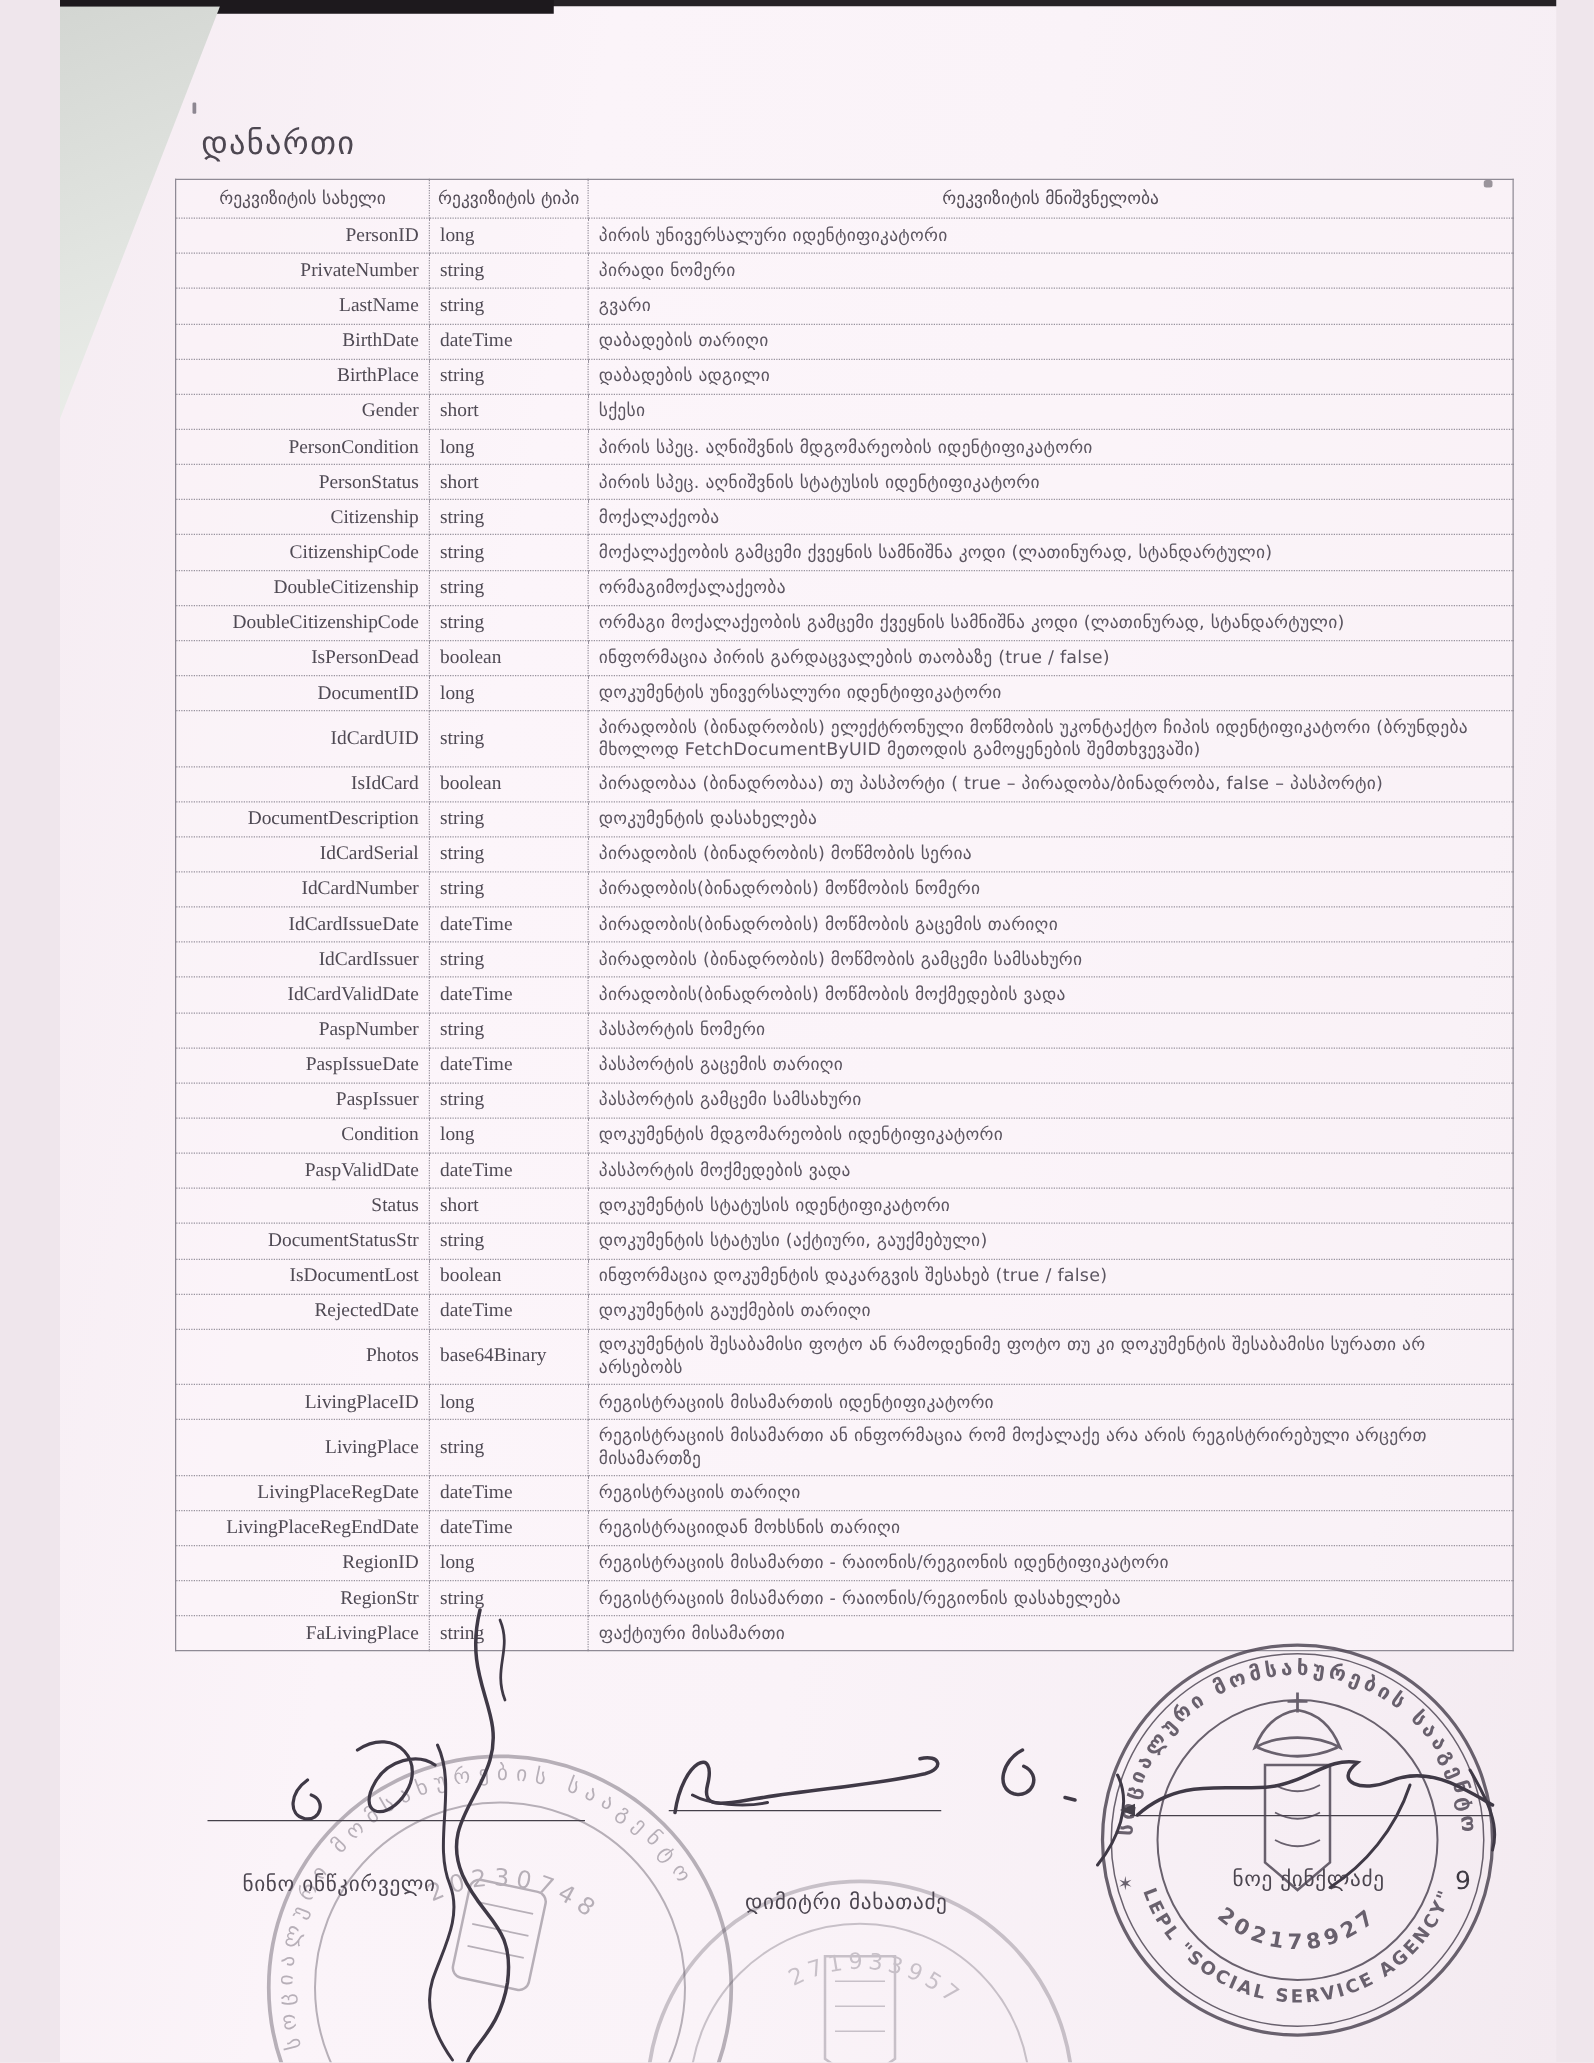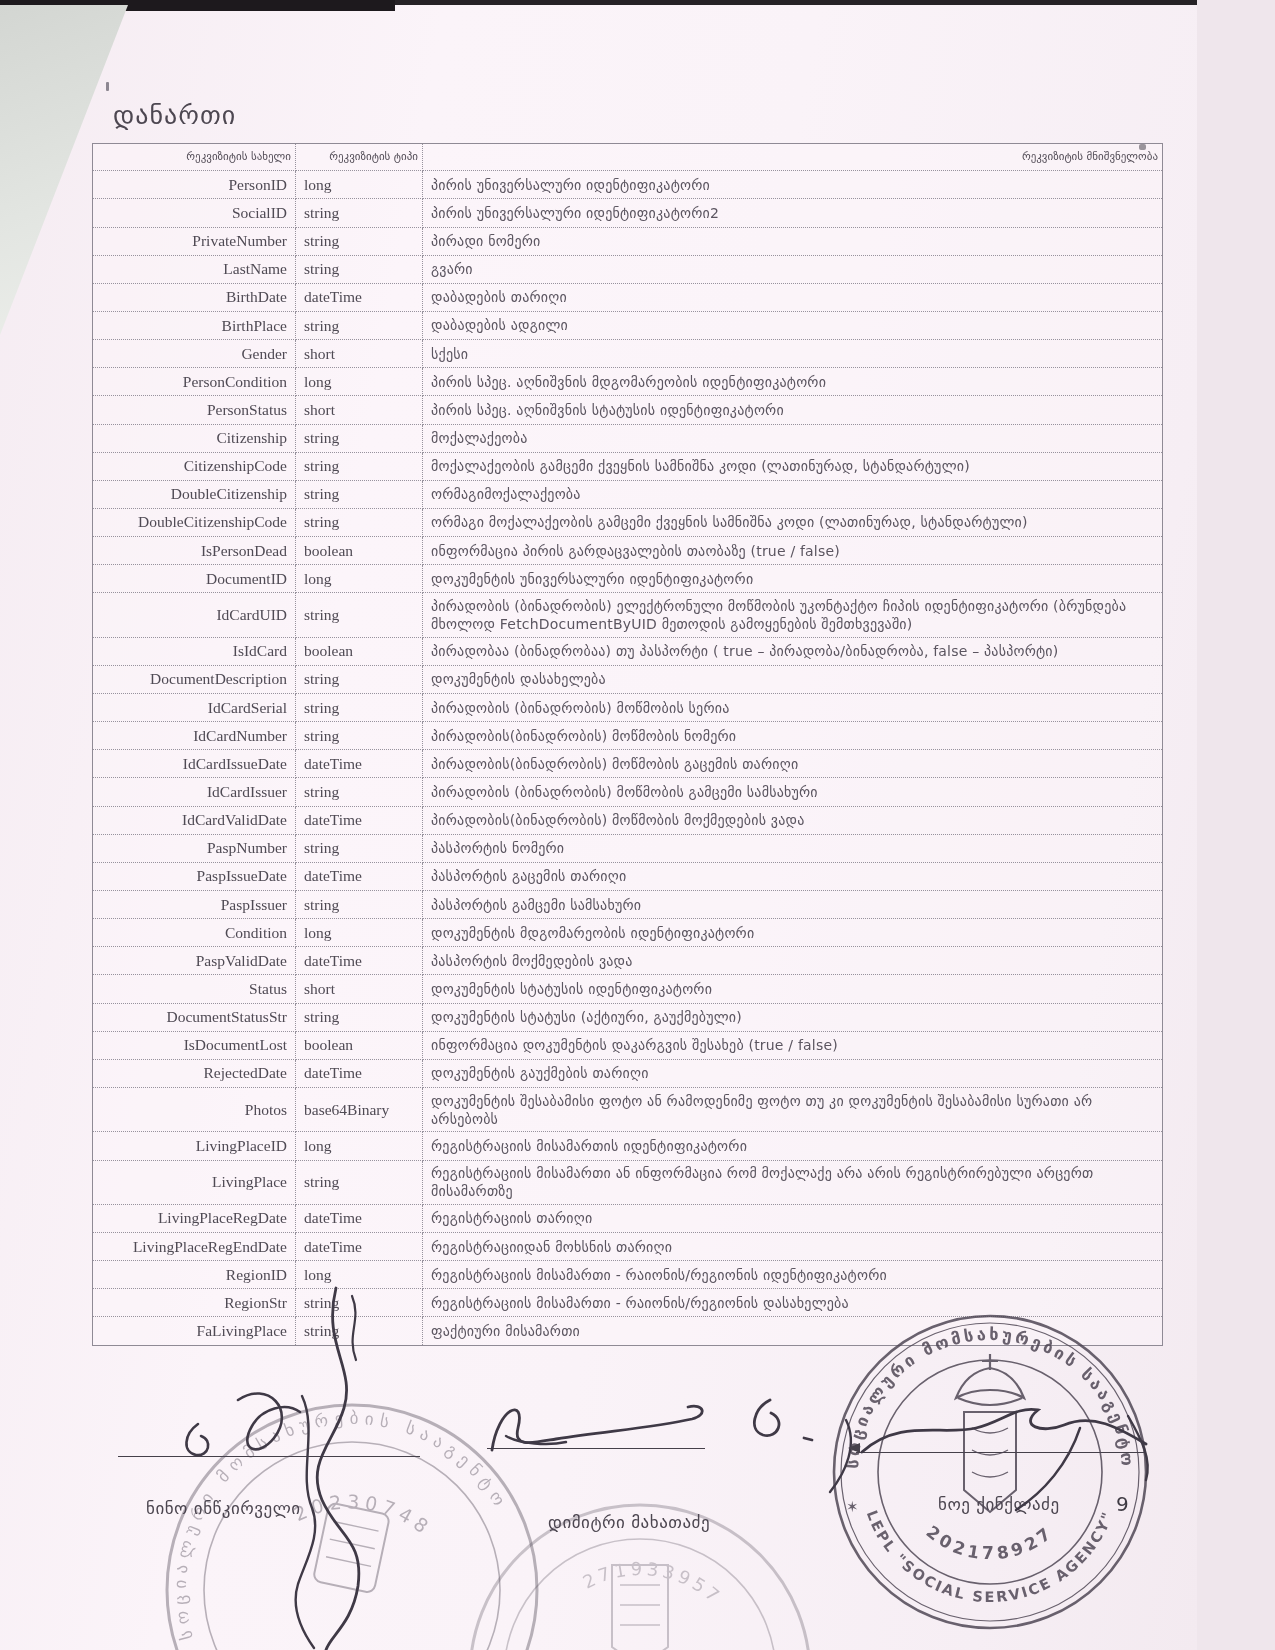--- a/index.html
+++ b/index.html
@@ -5,20 +5,21 @@
   html,body{margin:0;padding:0;}
   body{
     width:1275px;height:1650px;overflow:hidden;
     font-family:"DejaVu Sans",sans-serif;
     background:#efe6ec;
   }
   .page{
     position:relative;width:1197px;height:1650px;overflow:hidden;
     background:linear-gradient(100deg,#f5ecf2 0%,#fbf4f9 30%,#faf3f8 55%,#f6eef4 85%,#f3eaf0 100%);
     color:#56505a;
+    margin-left:48px;
   }
   
   .scan-top-strip{position:absolute;left:0;top:0;width:1275px;height:5px;background:#262226;}
   .scan-top-left{position:absolute;left:0;top:0;width:395px;height:11px;background:#1d191d;}
   .scan-corner-fold{
     position:absolute;left:0;top:5px;width:180px;height:330px;
     background:linear-gradient(160deg,#d3d6d2 0%,#e2e5e1 55%,#eef0ec 100%);
     clip-path:polygon(0 0,128px 0,0 100%);
   }
   .scan-nub-right{position:absolute;left:1246px;top:0;width:29px;height:9px;background:#2a262b;}
@@ -35,21 +36,21 @@
     font-size:14px;line-height:1.3;color:#5b5560;
     border:1px solid #8f8a95;
     background:rgba(252,247,250,.45);
   }
   table.req th,table.req td{
     border:1px dotted #97929d;
     padding:3.5px 8px;vertical-align:middle;
     overflow:hidden;
   }
   table.req th{
-    font-weight:normal;text-align:right;font-size:11px;color:#544e58;
+    font-weight:normal;text-align:center;font-size:14px;color:#544e58;
     padding:6px 4px;
   }
   col.c1{width:203px;}
   col.c2{width:127px;}
   col.c3{width:740px;}
   td.cell-name,td.cell-type{
     font-family:"Liberation Serif","DejaVu Sans",serif;
     font-size:15.5px;color:#4f4a54;
   }
   td.cell-name{padding-left:11px;text-align:right;}
@@ -97,25 +98,20 @@
         <th>რეკვიზიტის მნიშვნელობა</th>
       </tr>
     </thead>
     <tbody>
         <tr>
           <td class="cell-name">PersonID</td>
           <td class="cell-type">long</td>
           <td class="cell-desc">პირის უნივერსალური იდენტიფიკატორი</td>
         </tr>
         <tr>
-          <td class="cell-name">SocialID</td>
-          <td class="cell-type">string</td>
-          <td class="cell-desc">პირის უნივერსალური იდენტიფიკატორი2</td>
-        </tr>
-        <tr>
           <td class="cell-name">PrivateNumber</td>
           <td class="cell-type">string</td>
           <td class="cell-desc">პირადი ნომერი</td>
         </tr>
         <tr>
           <td class="cell-name">LastName</td>
           <td class="cell-type">string</td>
           <td class="cell-desc">გვარი</td>
         </tr>
         <tr>

